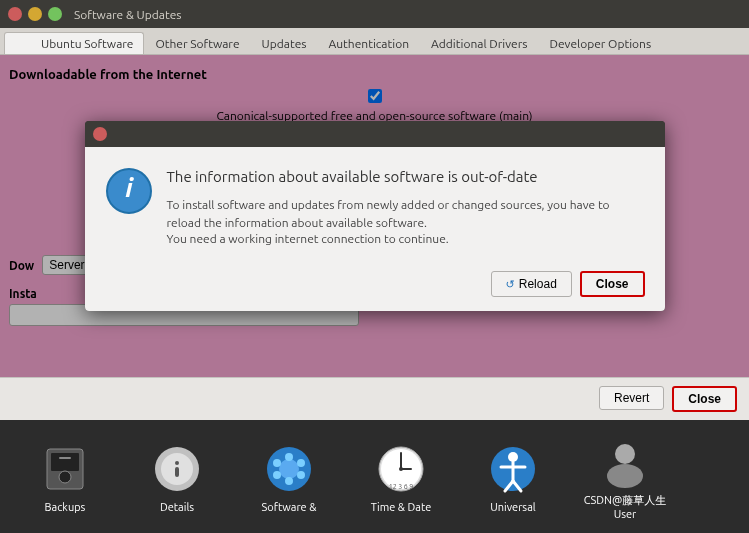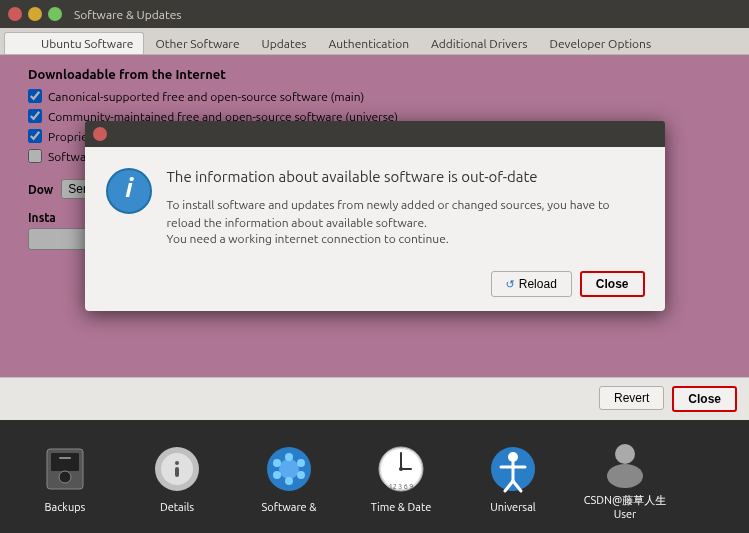--- a/index.html
+++ b/index.html
@@ -68,35 +68,36 @@
     .tab.active {
       background: #f2f1f0;
       border-color: #b8b5b0;
       border-bottom-color: #f2f1f0;
       padding-left: 36px;
     }
 
     
     .content {
       flex: 1;
-      padding: 12px 28px;
+      padding: 12px 9px;
       position: relative;
     }
 
     .section-title {
       font-weight: bold;
       font-size: 13px;
       margin-bottom: 8px;
     }
     .checkbox-row {
       display: flex;
       align-items: center;
       gap: 6px;
       margin-bottom: 6px;
       font-size: 12px;
+      flex-direction: column;
     }
     .checkbox-row input[type=checkbox] { width: 14px; height: 14px; }
 
     .downloads-section {
       margin-top: 16px;
       display: flex;
       align-items: center;
       gap: 8px;
     }
     .downloads-label { font-size: 12px; font-weight: bold; }

